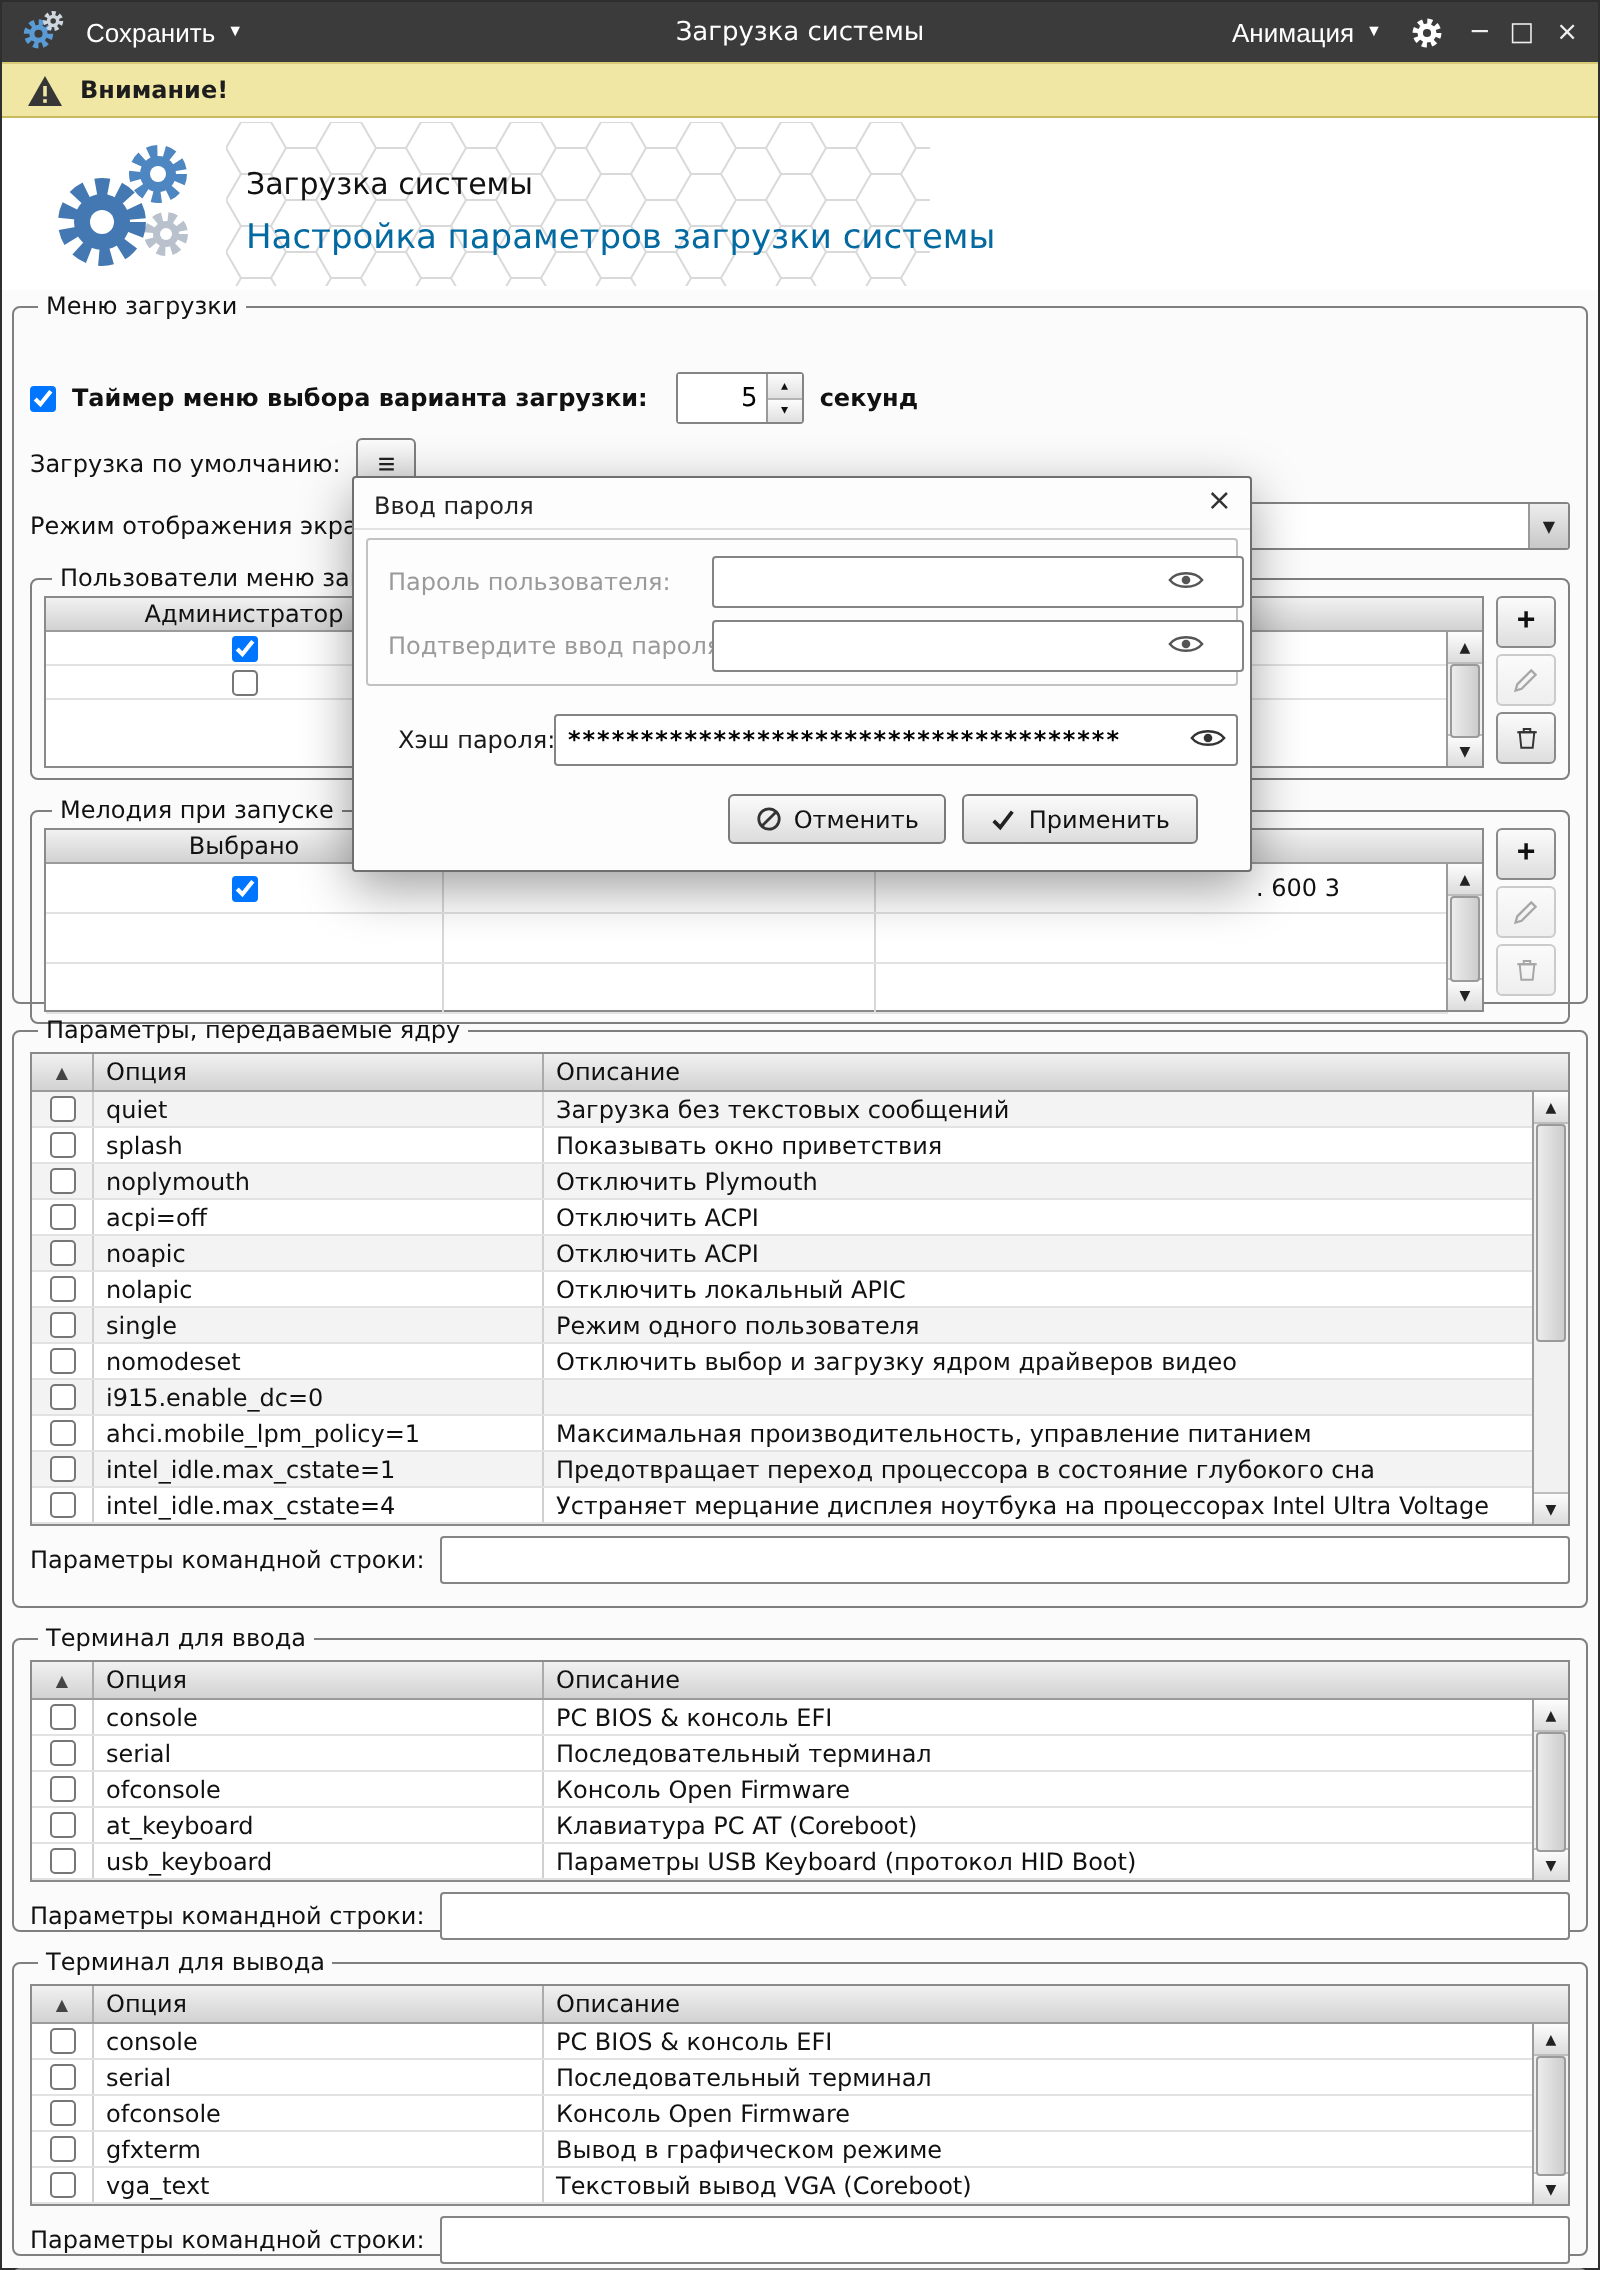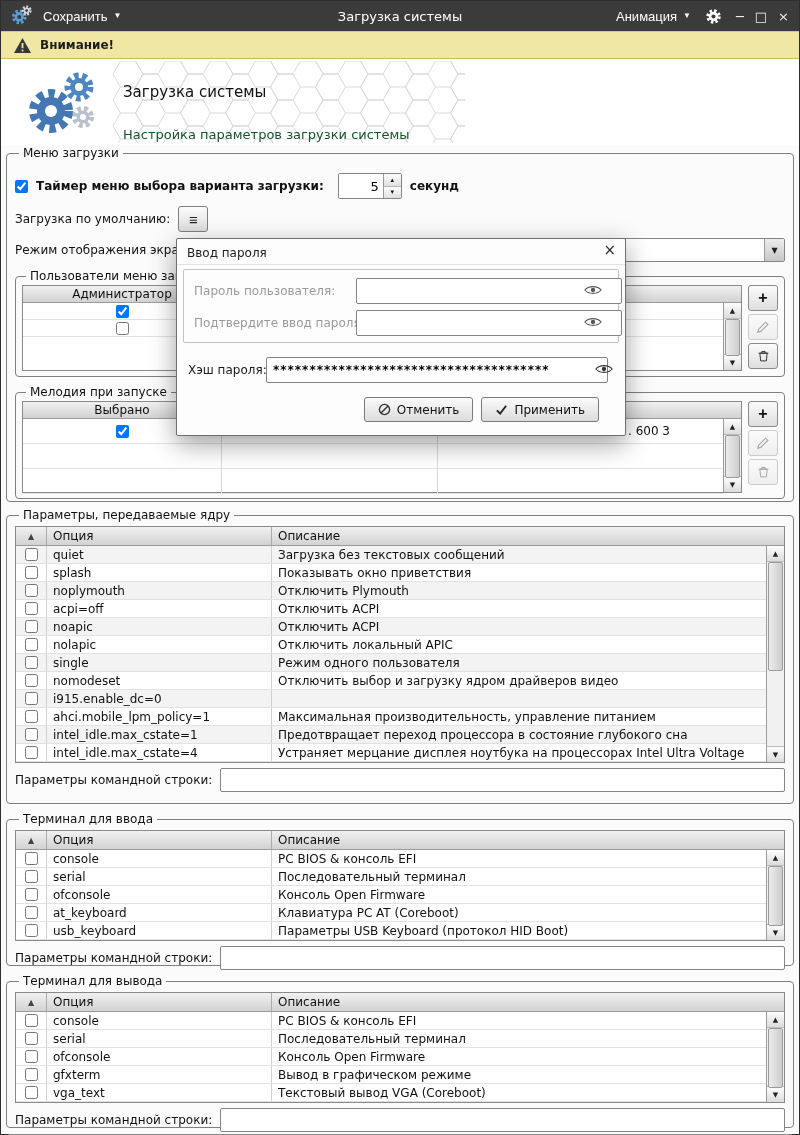--- a/index.html
+++ b/index.html
@@ -19,37 +19,37 @@
 
   
   .warning{flex:0 0 26px;background:#f0e7a4;border-top:1px solid #d8ca74;border-bottom:1px solid #c9ba5e;
            display:flex;align-items:center;gap:8px;padding:0 12px;font-weight:bold;color:#1d1d1d}
 
   
   .header{flex:0 0 86px;background:#fff;position:relative}
   .hexes{position:absolute;left:112px;top:2px}
   .logo{position:absolute;left:20px;top:8px}
   .h-title{position:absolute;left:122px;top:24px;font-size:15px;color:#111}
-  .h-sub{position:absolute;left:122px;top:68px;font-size:13px;color:#14532d}
+  .h-sub{position:absolute;left:122px;top:50px;font-size:17px;color:#0369a1}
 
   
   .content{flex:1;padding:1px 5px 0}
   fieldset{border:1px solid #7f7f7f;border-radius:4px;margin:0;padding:2px 8px 4px}
   legend{padding:0 4px;margin-left:4px;font-size:12px;color:#111}
   .fs-boot{height:348px}
   .fs-kernel{height:288px;margin-top:6px}
   .fs-term{height:146px;margin-top:8px}
   .row{display:flex;align-items:center}
   .lbl{white-space:nowrap}
   .bold{font-weight:bold}
 
   input[type=text]{border:1px solid #848484;border-radius:2px;height:24px;padding:0 6px;font-family:inherit;font-size:12px;background:#fff}
   input[type=checkbox]{width:13px;height:13px;margin:0}
 
-  .timer-row{margin-top:12px;gap:8px;height:24px}
+  .timer-row{margin-top:25px;gap:8px;height:24px}
   .spinner{display:flex;border:1px solid #848484;border-radius:2px;width:62px;height:24px;background:#fff;margin-left:6px}
   .spin-val{flex:1;border:none;text-align:right;padding:0 4px;font-size:13px;width:36px;font-family:inherit}
   .spin-btns{display:flex;flex-direction:column;width:17px;border-left:1px solid #9a9a9a}
   .spin-btns div{flex:1;display:flex;align-items:center;justify-content:center;font-size:7px;background:linear-gradient(#fcfcfc,#e0e0e0);cursor:pointer}
   .spin-btns div:first-child{border-bottom:1px solid #b5b5b5}
 
   .default-row{margin-top:8px;gap:8px;height:26px}
   .default-row input{flex:1}
   .sq-btn{width:30px;height:26px;border:1px solid #7f7f7f;border-radius:3px;background:linear-gradient(#fbfbfb,#dcdcdc);
           display:flex;align-items:center;justify-content:center;font-size:15px;font-weight:bold;cursor:pointer;color:#222}
@@ -115,21 +115,21 @@
           border-radius:2px;box-shadow:0 8px 26px rgba(0,0,0,.38);z-index:60}
   .dlg-title{position:absolute;left:10px;top:7px;font-size:12px;color:#222}
   .dlg-close{position:absolute;right:9px;top:4px;font-size:15px;color:#333;cursor:pointer;line-height:1}
   .dlg-sep{position:absolute;left:0;right:0;top:25px;border-top:1px solid #e3e3e3}
   .dlg-box{position:absolute;left:6px;right:6px;top:30px;height:72px;border:1px solid #c2c2c2;border-radius:2px}
   .dlg-field{position:absolute;left:0;right:0;height:26px}
   .dlg-field .lbl{position:absolute;left:10px;top:6px;color:#9a9a9a}
   .dlg-input-wrap{position:absolute;left:172px;right:10px;top:0;height:26px}
   .dlg-input-wrap input{width:100%;height:24px}
   .eye{position:absolute;right:6px;top:6px;cursor:pointer}
-  .hash-row{position:absolute;left:5px;right:6px;top:118px;height:30px}
+  .hash-row{position:absolute;left:16px;right:6px;top:118px;height:30px}
   .hash-row .lbl{position:absolute;left:6px;top:6px;color:#1a1a1a}
   .hash-row input{position:absolute;left:84px;width:328px;height:24px;font-weight:bold;letter-spacing:1px}
   .hash-row .eye{right:6px}
   .dlg-btns{position:absolute;right:26px;bottom:13px;display:flex;gap:8px}
   .dlg-btn{height:25px;padding:0 13px;border:1px solid #7a7a7a;border-radius:3px;background:linear-gradient(#fbfbfb,#dcdcdc);
            display:flex;align-items:center;gap:6px;font-size:12px;cursor:pointer;color:#111;font-family:inherit}
 </style>
 </head>
 <body>
 

